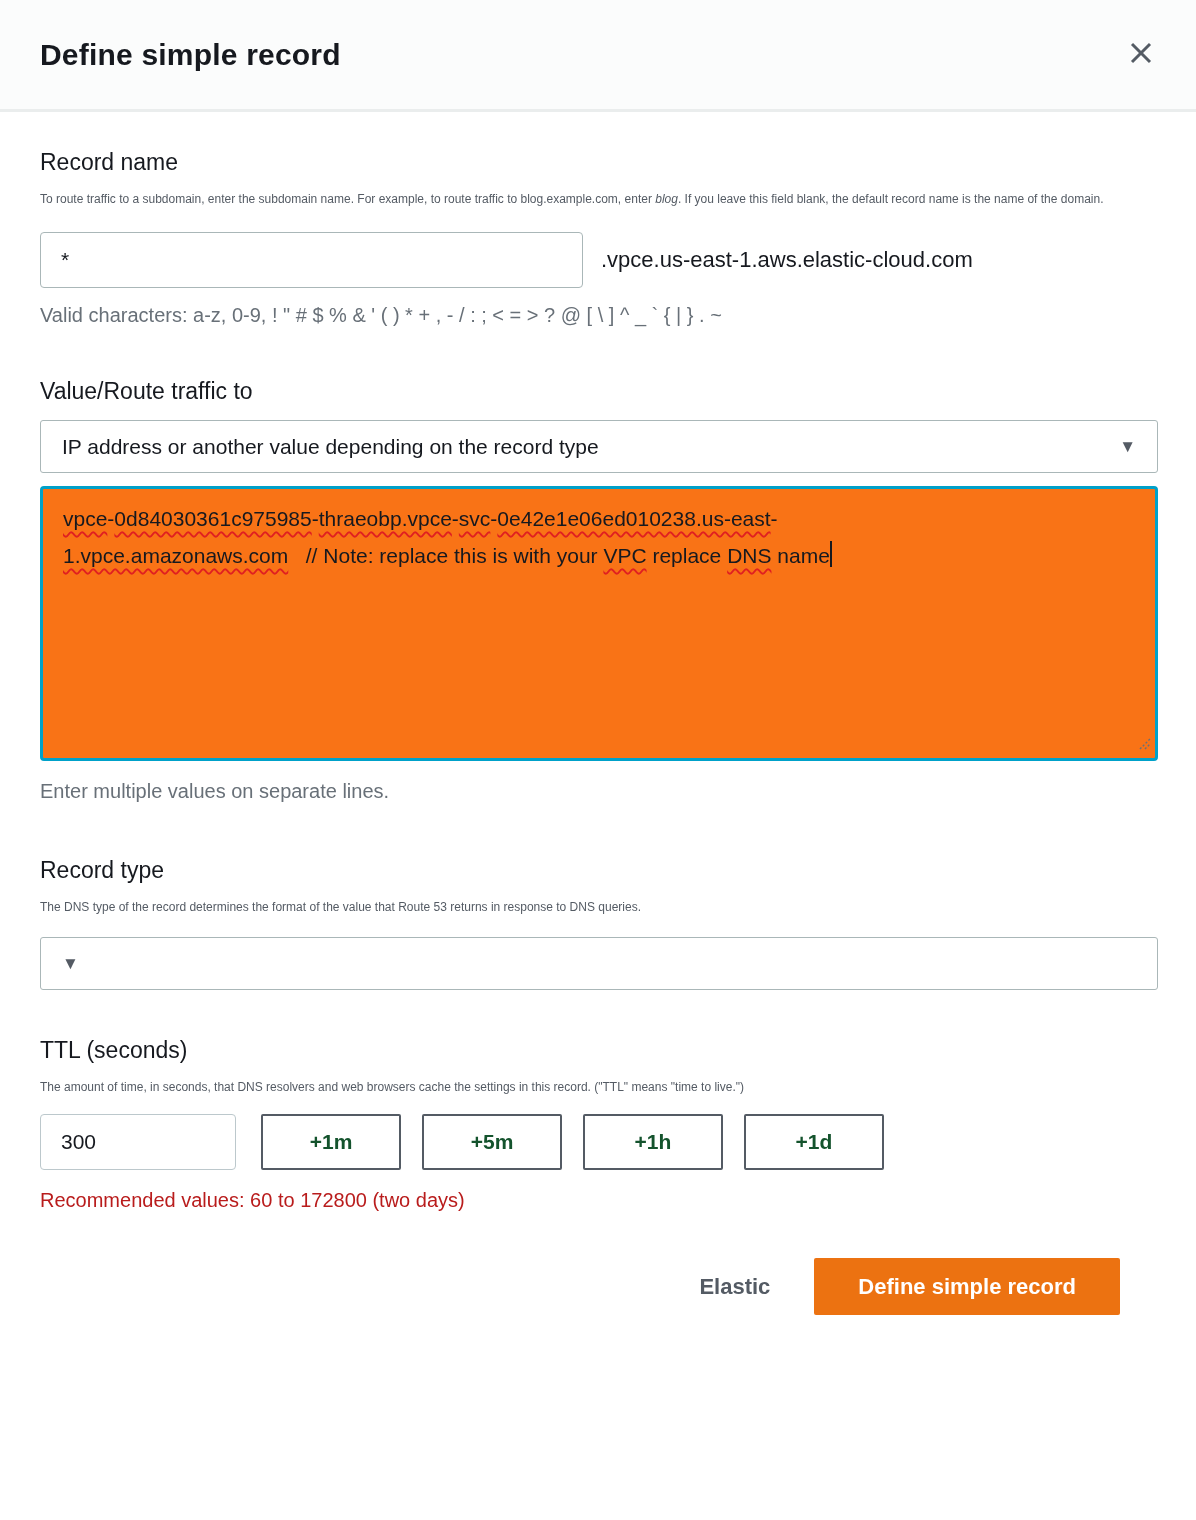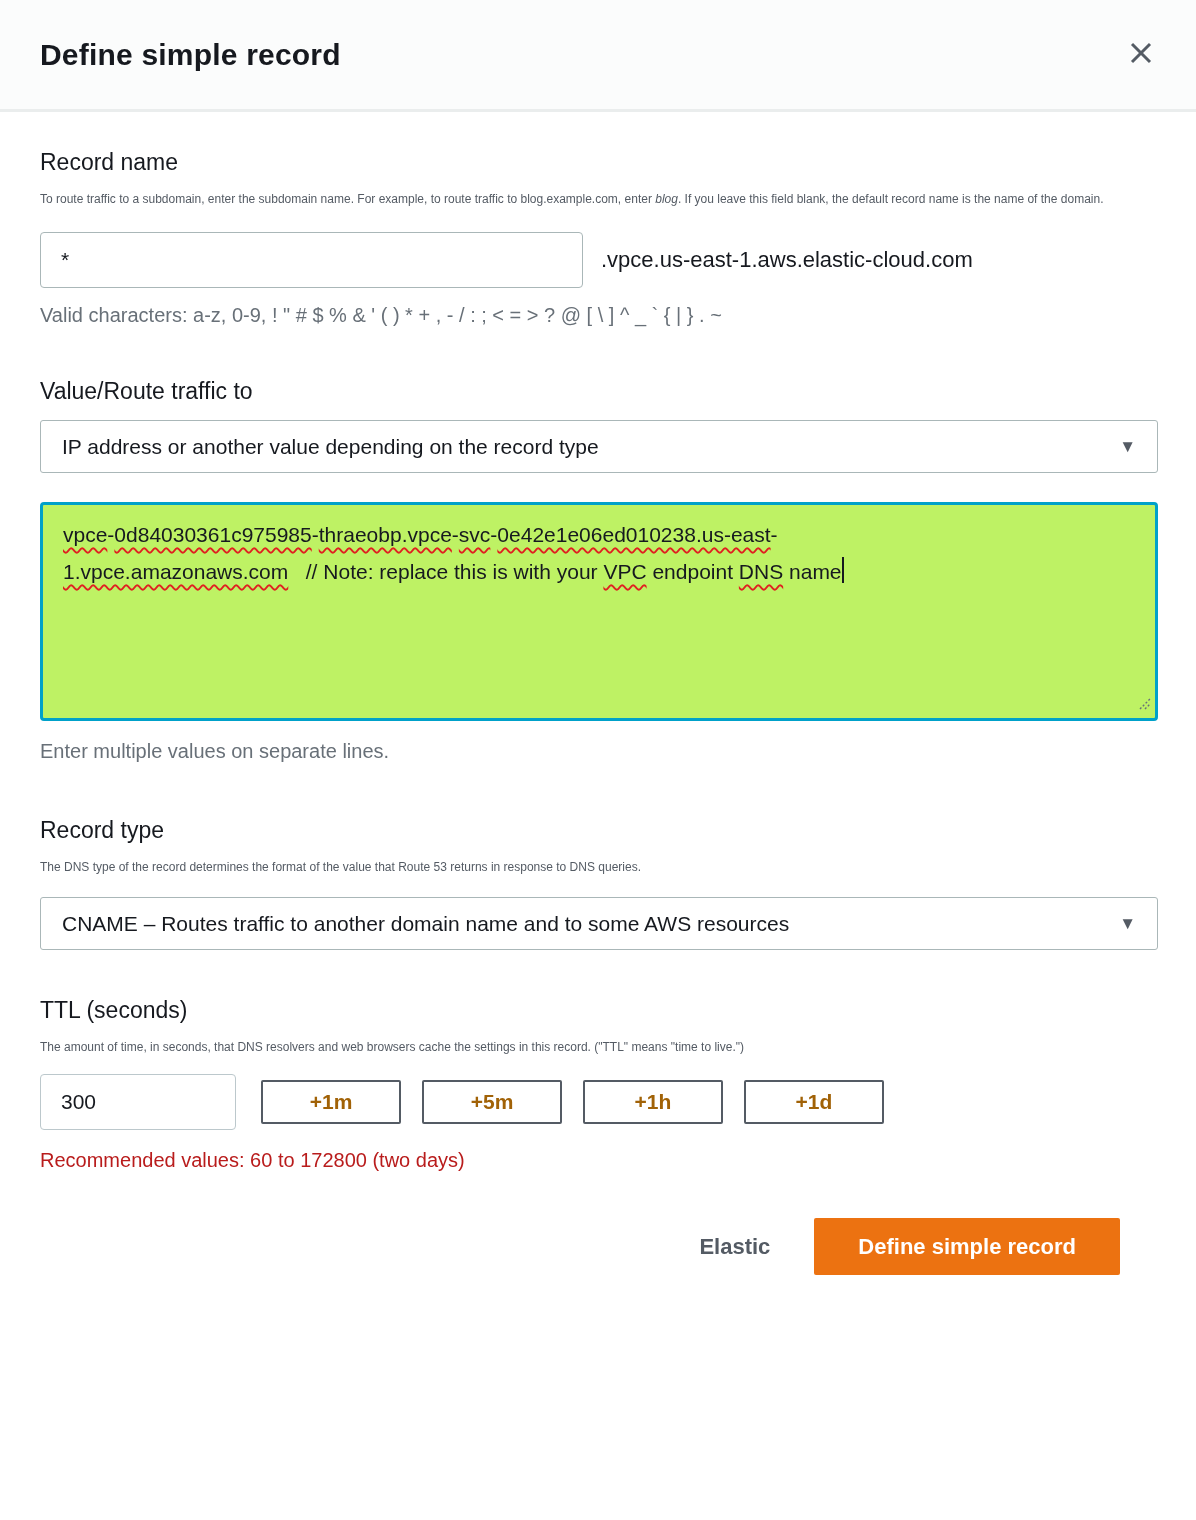--- a/index.html
+++ b/index.html
@@ -45,26 +45,26 @@
     margin-top: 15px;
     height: 53px; border: 1px solid #aab7b8; border-radius: 3px;
     display: flex; align-items: center; justify-content: space-between;
     padding: 0 21px 0 21px; background: #fff; cursor: pointer;
   }
   .select-value { font-size: 21px; color: #16191f; text-align: right; }
   .select-caret { font-size: 17px; color: #545b64; line-height: 1; }
 
   
   .value-textarea {
-    margin-top: 29px;
+    margin-top: 13px;
     position: relative;
-    height: 219px;
+    height: 275px;
     border: 3px solid #00a1c9;
     border-radius: 4px;
-    background: #bef264;
+    background: #f97316;
     padding: 11px 20px;
     cursor: text;
     overflow: hidden;
   }
   .ta-content {
     font-size: 21px; line-height: 37px; color: #16191f;
     white-space: pre-wrap; word-break: break-word;
   }
   .squiggle {
     text-decoration: underline;
@@ -81,24 +81,24 @@
 
   .gap-50 { margin-top: 50px; }
   .gap-53 { margin-top: 53px; }
   .gap-47 { margin-top: 47px; }
   .select-helper { margin-top: 16px; font-size: 20px; line-height: 30px; color: #545b64; max-width: 1116px; }
 
   
   .ttl-row { display: flex; align-items: center; margin-top: 12px; }
   .ttl-input { width: 196px; border-color: #bcc8cc; }
   .ttl-btn {
-    height: 44px; width: 140px; margin-left: 21px;
+    height: 56px; width: 140px; margin-left: 21px;
     background: #fff; border: 2px solid #545b64; border-radius: 2px;
     font-family: "Liberation Sans", sans-serif;
-    font-size: 21px; font-weight: bold; color: #a16207; cursor: pointer;
+    font-size: 21px; font-weight: bold; color: #14532d; cursor: pointer;
   }
   .ttl-btn:first-of-type { margin-left: 25px; }
   .ttl-helper { margin-top: 19px; font-size: 20px; color: #b91c1c; }
 
   
   .footer {
     margin-top: 46px;
     display: flex; align-items: center; justify-content: flex-end;
     padding: 0 38px 0 40px; gap: 44px;
   }
@@ -142,36 +142,35 @@
   </div>
 
   <div class="section gap-50">
     <div class="section-label">Value/Route traffic to</div>
     <div class="select">
       <span class="select-value">IP address or another value depending on the record type</span>
       <span class="select-caret">▼</span>
     </div>
     <div class="value-textarea" role="textbox">
       <div class="ta-content" id="value-content"><span class="squiggle">vpce</span><span>-</span><span class="squiggle">0d84030361c975985</span><span>-</span><span class="squiggle">thraeobp.vpce</span><span>-</span><span class="squiggle">svc</span><span>-</span><span class="squiggle">0e42e1e06ed010238.us-east</span><span>-
-</span><span class="squiggle">1.vpce.amazonaws.com</span><span>   // Note: replace this is with your </span><span class="squiggle">VPC</span><span> endpoint </span><span class="squiggle">DNS</span><span> name</span><span class="caret"></span></div>
+</span><span class="squiggle">1.vpce.amazonaws.com</span><span>   // Note: replace this is with your </span><span class="squiggle">VPC</span><span> replace </span><span class="squiggle">DNS</span><span> name</span><span class="caret"></span></div>
       <span class="resize-handle">
         <svg width="16" height="16" viewBox="0 0 16 16">
           <line x1="4" y1="14" x2="14" y2="4" stroke="#687078" stroke-width="1.4" stroke-dasharray="2,2"></line>
           <line x1="9" y1="14" x2="14" y2="9" stroke="#687078" stroke-width="1.4" stroke-dasharray="2,2"></line>
         </svg>
       </span>
     </div>
     <div class="helper ta-helper">Enter multiple values on separate lines.</div>
   </div>
 
   <div class="section gap-53">
     <div class="section-label">Record type</div>
     <div class="desc">The DNS type of the record determines the format of the value that Route 53 returns in response to DNS queries.</div>
     <div class="select">
-      <span class="select-value">CNAME – Routes traffic to another domain name and to some AWS resources</span>
       <span class="select-caret">▼</span>
     </div>
   </div>
 
   <div class="section gap-47">
     <div class="section-label">TTL (seconds)</div>
     <div class="desc">The amount of time, in seconds, that DNS resolvers and web browsers cache the settings in this record. ("TTL" means "time to live.")</div>
     <div class="ttl-row">
       <input class="text-input ttl-input" type="text" value="300" style="">
       <button class="ttl-btn">+1m</button>

